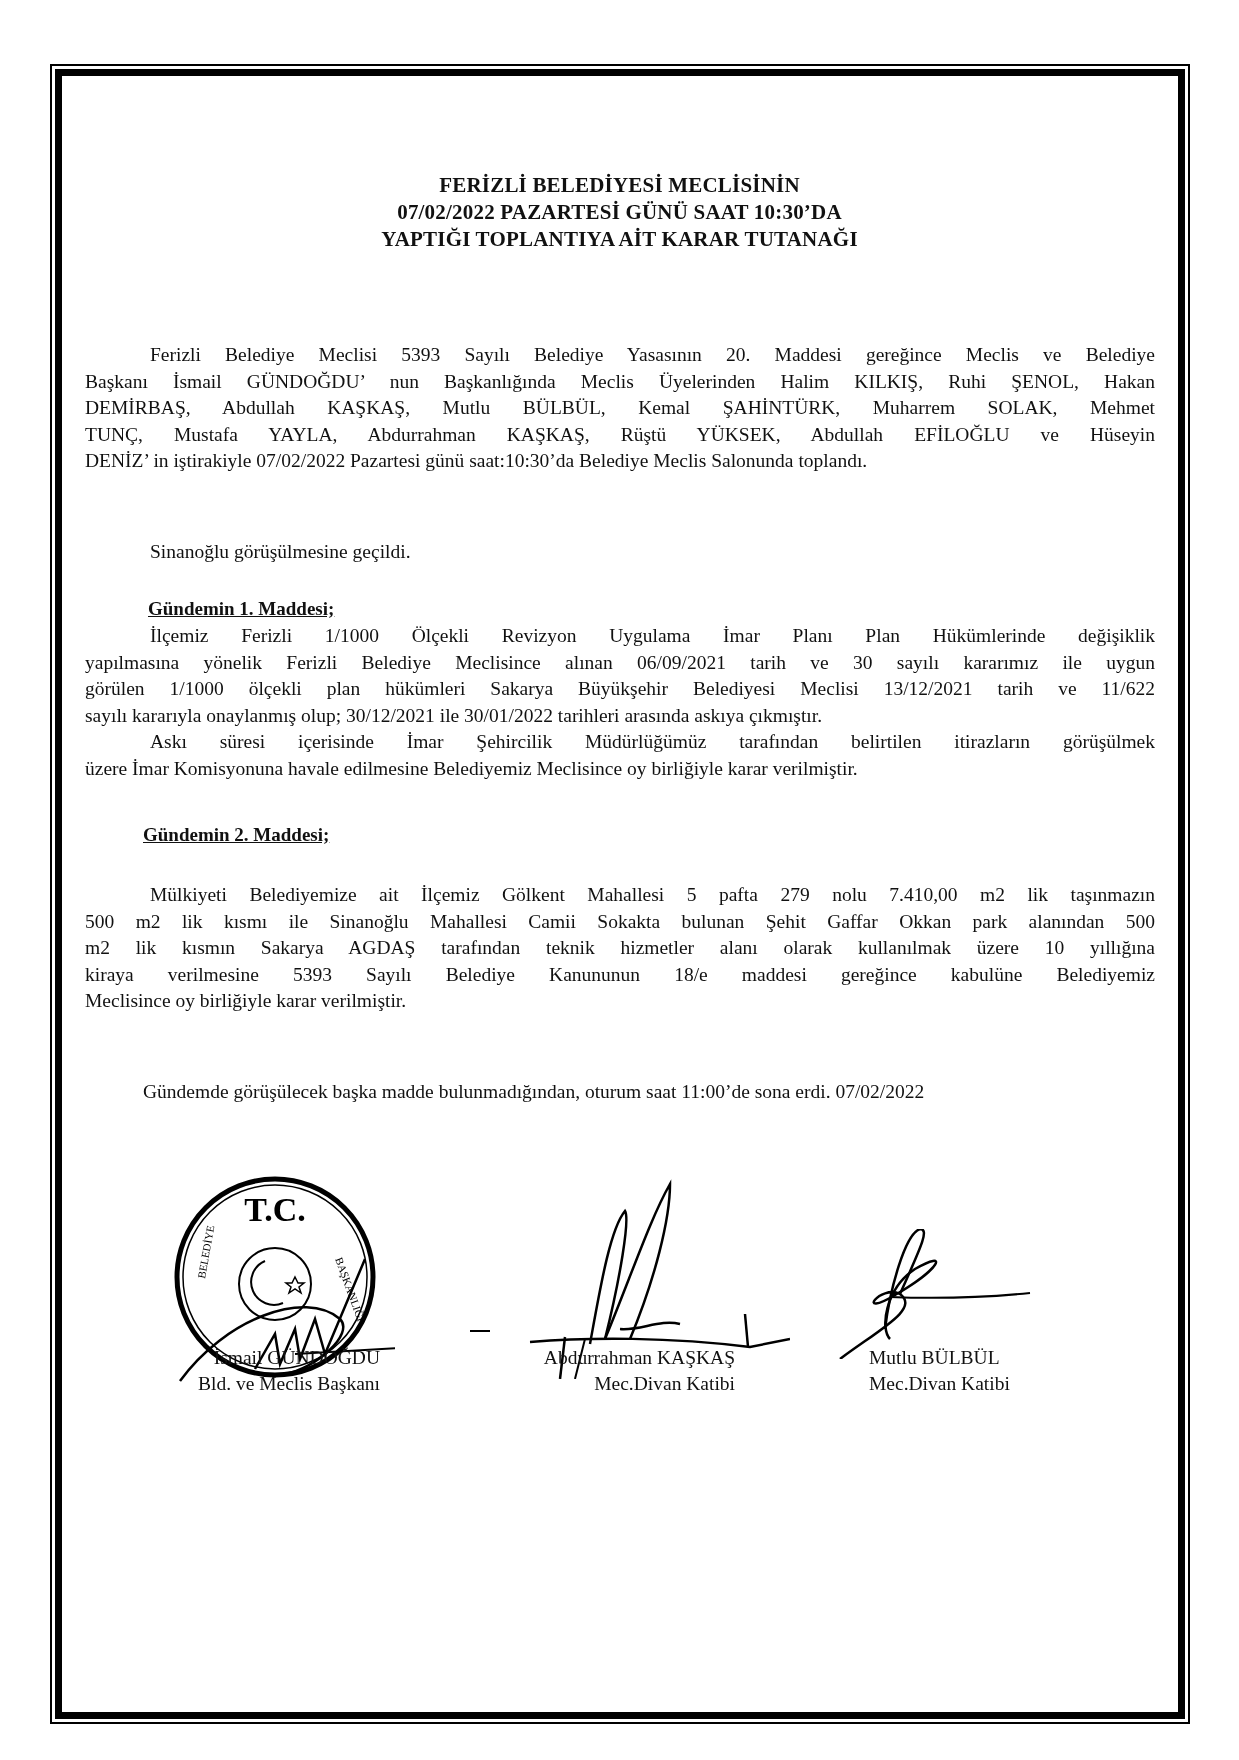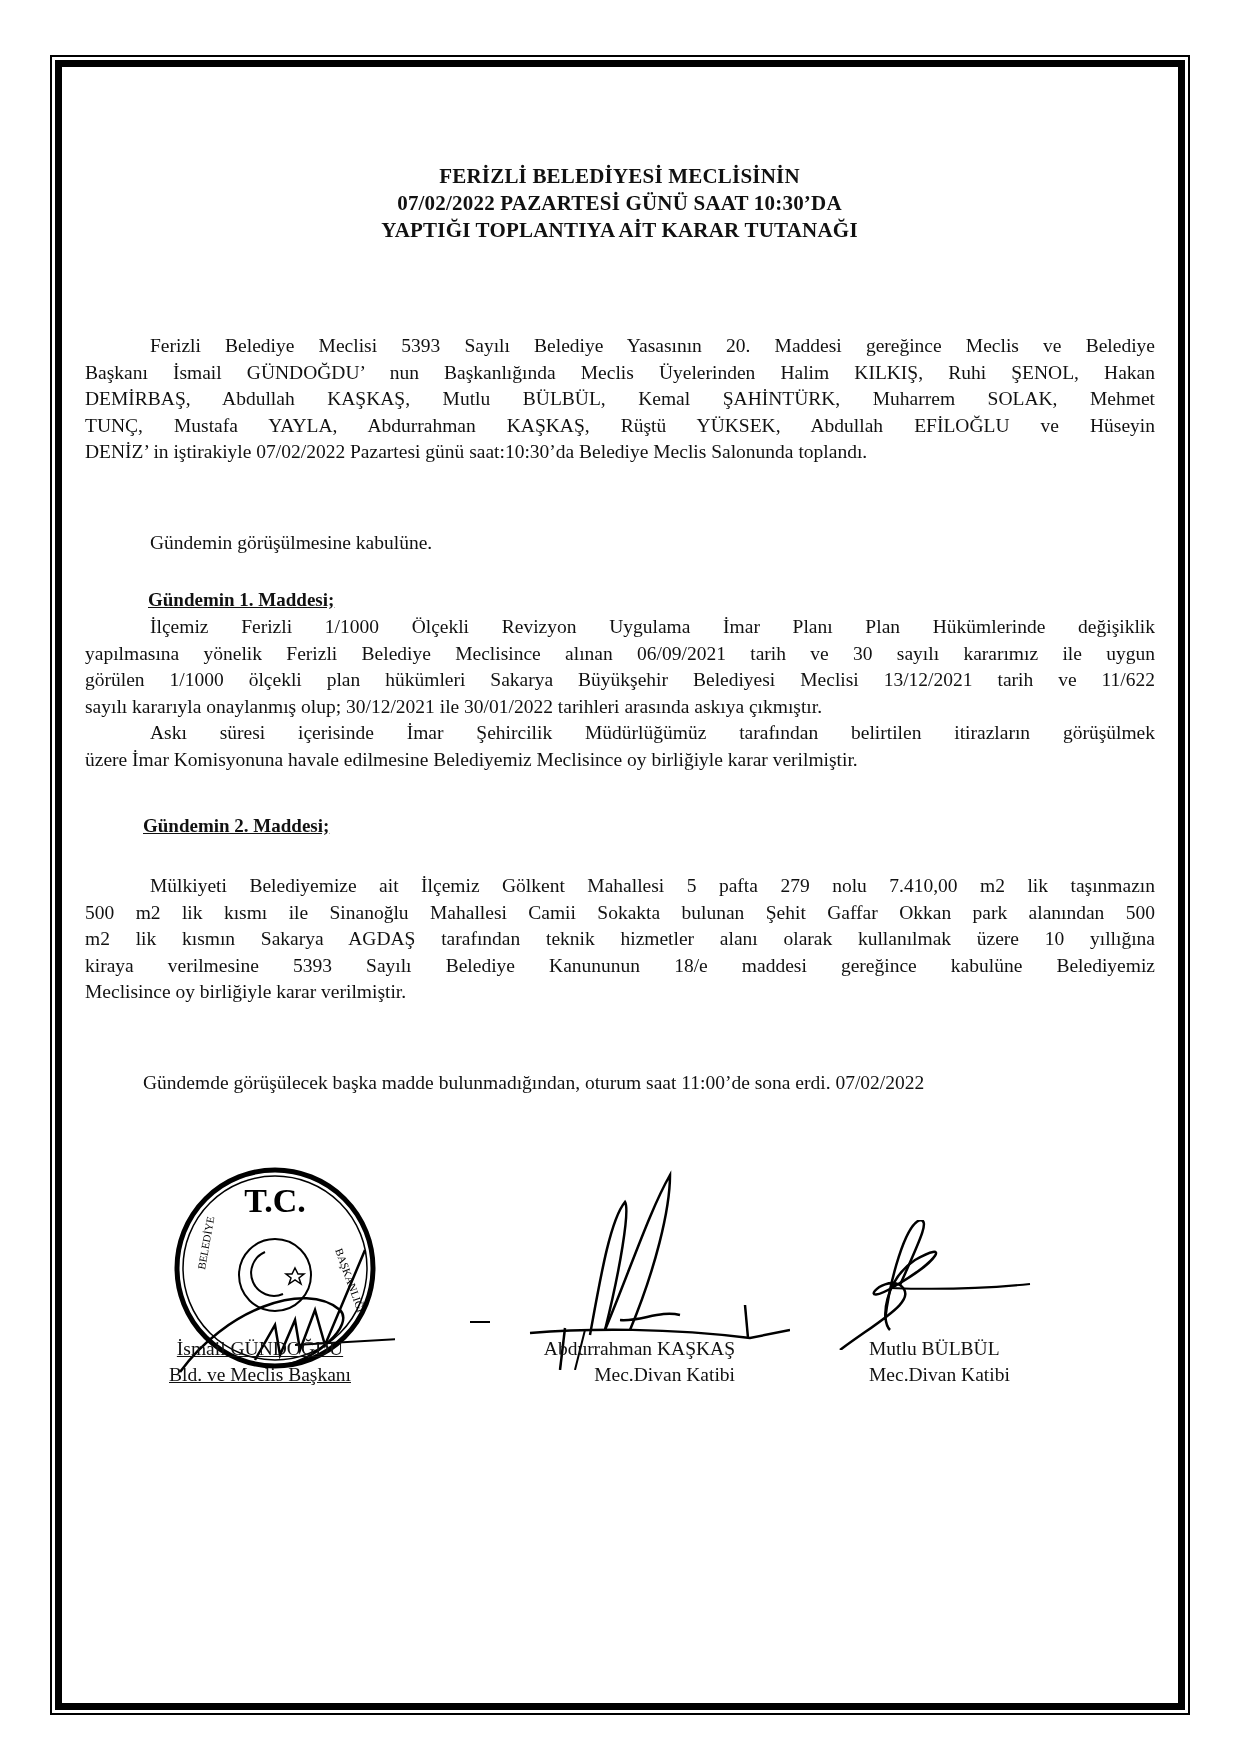--- a/index.html
+++ b/index.html
@@ -2,21 +2,21 @@
 <html><head>
   <meta charset="utf-8">
   <style>
     html, body { margin: 0; padding: 0; background: #ffffff; }
     body { width: 1239px; height: 1760px; position: relative; overflow: hidden;
            font-family: "Liberation Serif", "DejaVu Serif", serif; color: #111; }
     .frame-outer { position: absolute; left: 50px; top: 55px; width: 1140px; height: 1660px;
                    border: 2px solid #000; box-sizing: border-box; }
     .frame-inner { position: absolute; left: 55px; top: 60px; width: 1130px; height: 1650px;
                    border: 7px solid #000; box-sizing: border-box; }
-    .page { position: absolute; left: 0; top: 0; width: 1239px; height: 1336px; }
+    .page { position: absolute; left: 0; top: 9px; width: 1239px; height: 1336px; }
     .title { position: absolute; left: 0; top: 163px; width: 1239px; text-align: center;
              font-weight: bold; font-size: 21px; line-height: 27px; letter-spacing: 0.2px; }
     .title div { margin: 0; }
     .para { position: absolute; left: 85px; width: 1070px; font-size: 19.5px; line-height: 26.5px;
             text-align: justify; }
     .para .line { display: block; text-align: justify; text-align-last: justify; white-space: nowrap; }
     .para .line.last { text-align-last: left; }
     .indent { padding-left: 65px; }
     .heading { font-weight: bold; text-decoration: underline; font-size: 19px; position: absolute; }
     .sig-block { position: absolute; text-align: right; font-size: 19.5px; line-height: 26px; }
@@ -37,21 +37,21 @@
 
   <div class="para" style="top:333px;">
     <span class="line indent">Ferizli Belediye Meclisi 5393 Sayılı Belediye Yasasının 20. Maddesi gereğince Meclis ve Belediye</span>
     <span class="line">Başkanı İsmail GÜNDOĞDU’ nun Başkanlığında Meclis Üyelerinden Halim KILKIŞ, Ruhi ŞENOL, Hakan</span>
     <span class="line">DEMİRBAŞ, Abdullah KAŞKAŞ, Mutlu BÜLBÜL, Kemal ŞAHİNTÜRK, Muharrem SOLAK, Mehmet</span>
     <span class="line">TUNÇ, Mustafa YAYLA, Abdurrahman KAŞKAŞ, Rüştü YÜKSEK, Abdullah EFİLOĞLU ve Hüseyin</span>
     <span class="line last">DENİZ’ in iştirakiyle 07/02/2022 Pazartesi günü saat:10:30’da Belediye Meclis Salonunda toplandı.</span>
   </div>
 
   <div class="para" style="top:530px; left:150px; width:600px;">
-    <span class="line last">Gündemin görüşülmesine kabulüne.</span>
+    <span class="line last">Sinanoğlu görüşülmesine geçildi.</span>
   </div>
 
   <div class="heading" style="left:148px; top:589px;">Gündemin 1. Maddesi;</div>
   <div class="para" style="top:614px;">
     <span class="line indent">İlçemiz Ferizli 1/1000 Ölçekli Revizyon Uygulama İmar Planı Plan Hükümlerinde değişiklik</span>
     <span class="line">yapılmasına yönelik Ferizli Belediye Meclisince alınan 06/09/2021 tarih ve 30 sayılı kararımız ile uygun</span>
     <span class="line">görülen 1/1000 ölçekli plan hükümleri Sakarya Büyükşehir Belediyesi Meclisi 13/12/2021 tarih ve 11/622</span>
     <span class="line last">sayılı kararıyla onaylanmış olup; 30/12/2021 ile 30/01/2022 tarihleri arasında askıya çıkmıştır.</span>
     <span class="line indent">Askı süresi içerisinde İmar Şehircilik Müdürlüğümüz tarafından belirtilen itirazların görüşülmek</span>
     <span class="line last">üzere İmar Komisyonuna havale edilmesine Belediyemiz Meclisince oy birliğiyle karar verilmiştir.</span>
@@ -94,21 +94,21 @@
     <path d="M115 160 L 105 200" stroke="#000" stroke-width="2" fill="none"></path>
     <path d="M275 135 L 278 168" stroke="#000" stroke-width="2.5" fill="none"></path>
   </svg>
 
   <svg style="left:830px; top:1220px;" width="210" height="130" viewBox="0 0 210 130">
     <path d="M10 130 C 50 100, 90 80, 70 65 C 50 55, 25 90, 65 66 C 110 40, 120 20, 85 40 C 55 60, 50 100, 60 110" stroke="#000" stroke-width="2.5" fill="none"></path>
     <path d="M70 65 C 90 20, 100 0, 90 0 C 75 5, 60 60, 55 100" stroke="#000" stroke-width="2.5" fill="none"></path>
     <path d="M60 68 C 110 70, 160 68, 200 64" stroke="#000" stroke-width="2" fill="none"></path>
   </svg>
 
-  <div class="sig-block" style="left:140px; top:1336px; width:240px; text-align:center;text-decoration:underline;">
+  <div class="sig-block" style="left:140px; top:1336px; width:240px; text-align:right;">
     <div>İsmail GÜNDOĞDU</div>
     <div>Bld. ve Meclis Başkanı</div>
   </div>
   <div class="sig-block" style="left:465px; top:1336px; width:270px;">
     <div>Abdurrahman KAŞKAŞ</div>
     <div>Mec.Divan Katibi</div>
   </div>
   <div class="sig-block" style="left:825px; top:1336px; width:190px; text-align:left;margin-left:44px;">
     <div>Mutlu BÜLBÜL</div>
     <div>Mec.Divan Katibi</div>

